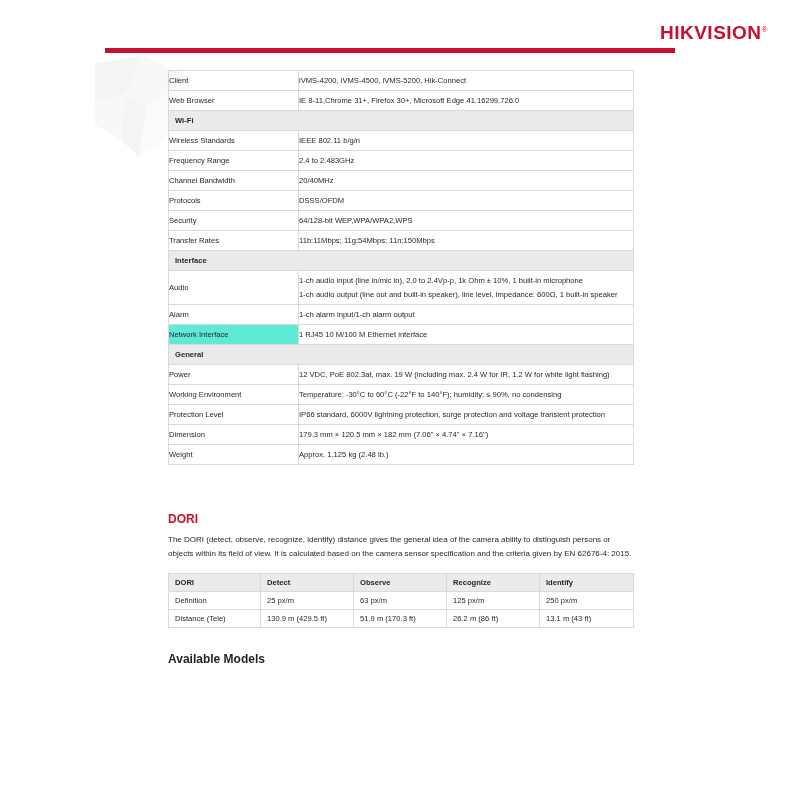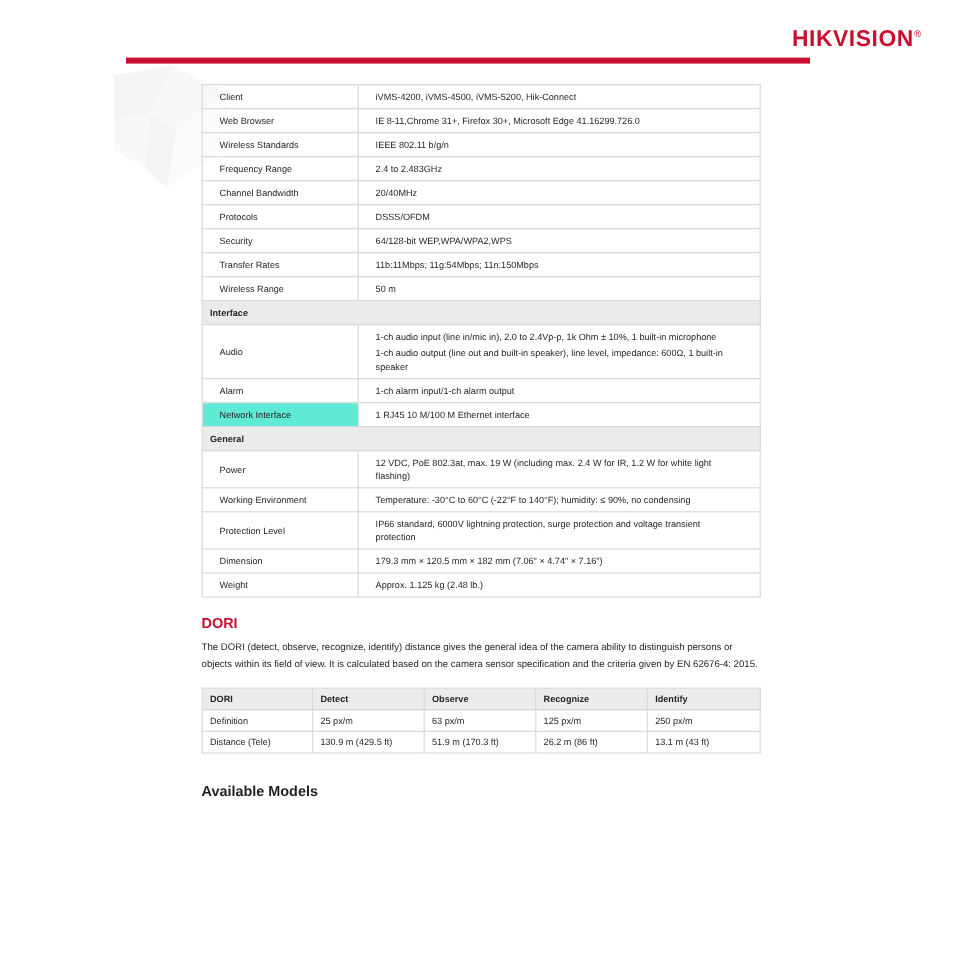--- a/index.html
+++ b/index.html
@@ -56,21 +56,21 @@
     width: 466px;
   }
   table.spec {
     width: 100%;
     border-collapse: collapse;
     font-size: 7.6px;
     line-height: 1.45;
   }
   table.spec td {
     border: 1px solid #d9d9d9;
-    padding: 4px 14px;
+    padding: 4px 0;
     vertical-align: middle;
   }
   td.label { width: 130px; }
   td.value { }
   tr.section td {
     background: #ebebeb;
     font-weight: bold;
     padding: 4px 6px;
   }
   td.multi { padding-top: 5px; padding-bottom: 5px; }
@@ -154,20 +154,23 @@
     <table class="spec">
       <tbody>
         <tr>
           <td class="label">Client</td>
           <td class="value">iVMS-4200, iVMS-4500, iVMS-5200, Hik-Connect</td>
         </tr>
         <tr>
           <td class="label">Web Browser</td>
           <td class="value">IE 8-11,Chrome 31+, Firefox 30+, Microsoft Edge 41.16299.726.0</td>
         </tr>
+        <tr class="section">
+          <td colspan="2">Wi-Fi</td>
+        </tr>
         <tr>
           <td class="label">Wireless Standards</td>
           <td class="value">IEEE 802.11 b/g/n</td>
         </tr>
         <tr>
           <td class="label">Frequency Range</td>
           <td class="value">2.4 to 2.483GHz</td>
         </tr>
         <tr>
           <td class="label">Channel Bandwidth</td>
@@ -177,24 +180,20 @@
           <td class="label">Protocols</td>
           <td class="value">DSSS/OFDM</td>
         </tr>
         <tr>
           <td class="label">Security</td>
           <td class="value">64/128-bit WEP,WPA/WPA2,WPS</td>
         </tr>
         <tr>
           <td class="label">Transfer Rates</td>
           <td class="value">11b:11Mbps; 11g:54Mbps; 11n:150Mbps</td>
-        </tr>
-        <tr>
-          <td class="label">Wireless Range</td>
-          <td class="value">50 m</td>
         </tr>
         <tr class="section">
           <td colspan="2">Interface</td>
         </tr>
         <tr>
           <td class="label">Audio</td>
           <td class="value multi">
             <p>1-ch audio input (line in/mic in), 2.0 to 2.4Vp-p, 1k Ohm ± 10%, 1 built-in microphone</p>
             <p>1-ch audio output (line out and built-in speaker), line level, impedance: 600Ω, 1 built-in speaker</p>
           </td>

